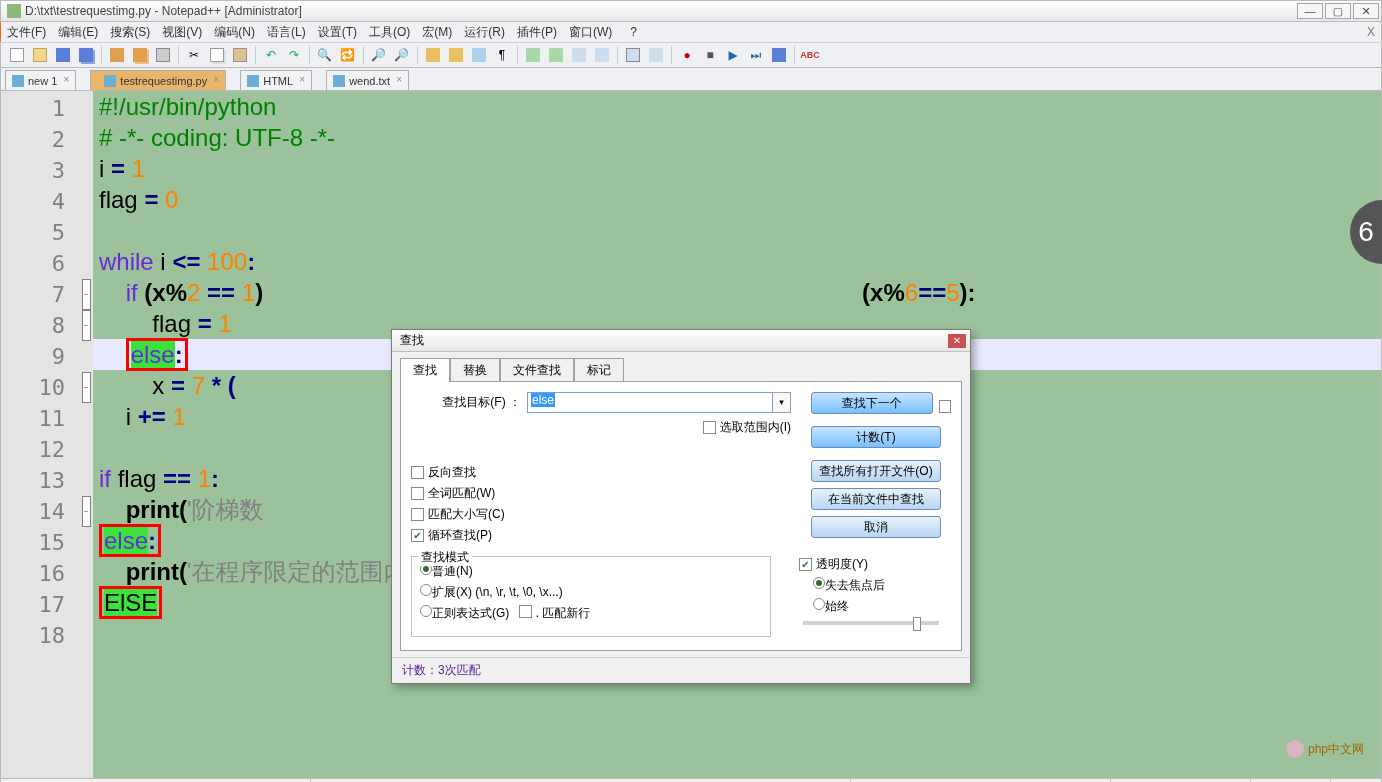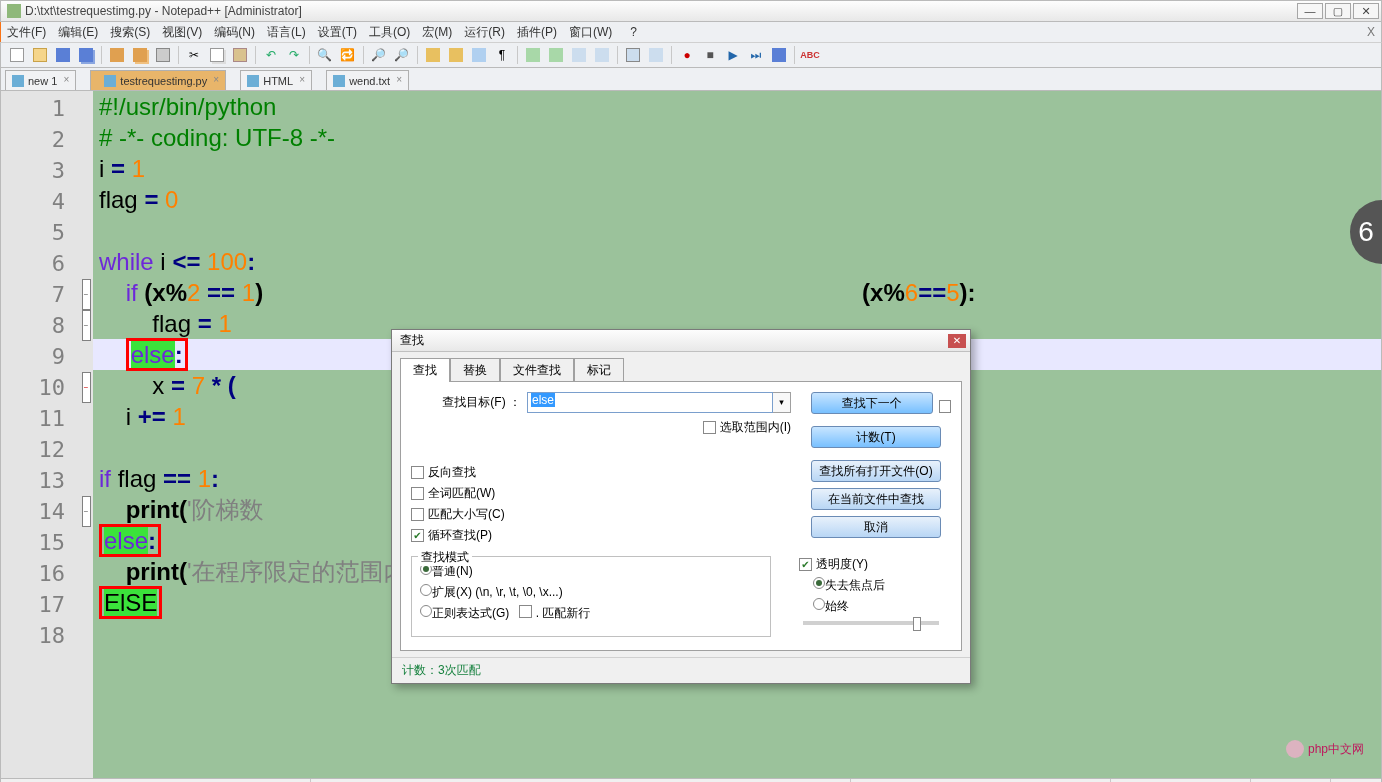--- a/index.html
+++ b/index.html
@@ -61,30 +61,30 @@
 .dlg-btn { width: 130px; height: 22px; border: 1px solid #6a8bb5; background: linear-gradient(#e8f1fb,#b8d6f5); margin-bottom: 6px; text-align: center; line-height: 20px; border-radius: 3px; }
 .dlg-btn.emph { background: linear-gradient(#c8e5ff,#78c0ff); }
 .dlg-right { position: absolute; right: 10px; top: 10px; width: 140px; }
 .dlg-check { display: flex; align-items: center; gap: 4px; margin-bottom: 4px; }
 .dlg-chk { width: 13px; height: 13px; border: 1px solid #888; background: #fff; font-size: 10px; line-height: 11px; text-align: center; color: #2a7a2a; }
 .dlg-radio { display: flex; align-items: flex-start; margin-bottom: 4px; }
 .dlg-rdo { width: 12px; height: 12px; border: 1px solid #888; border-radius: 50%; display: flex; align-items: center; justify-content: center; }
 .dlg-rdo.on::after { content: ''; width: 6px; height: 6px; background: #3a6a3a; border-radius: 50%; }
 .fieldset { border: 1px solid #c0c0c0; padding: 6px 8px 6px 8px; margin-top: 6px; position: relative; }
 .fieldset .legend { position: absolute; top: -8px; left: 6px; background: #fff; padding: 0 3px; font-size: 12px; }
-.dlg-status { color: #15803d; padding: 4px 10px; border-top: 1px solid #d0d0d0; }
+.dlg-status { color: #4c1d95; padding: 4px 10px; border-top: 1px solid #d0d0d0; }
 .slider { height: 4px; background: #d0d0d0; position: relative; margin: 6px 4px; }
 .slider .thumb { position: absolute; right: 18px; top: -4px; width: 8px; height: 14px; background: #fff; border: 1px solid #888; }
 
 .statusbar { height: 22px; border: 1px solid #bababa; border-top: none; background: #f0f0f0; display: flex; align-items: center; font-size: 12px; color: #333; }
 .sb-cell { padding: 0 10px; border-right: 1px solid #c8c8c8; height: 100%; line-height: 22px; }
 .sb-flex { flex: 1; }
 
 .bubble { position: absolute; right: 0; top: 200px; width: 32px; height: 64px; background: #555; border-radius: 32px 0 0 32px; color: #fff; font-size: 28px; display: flex; align-items: center; justify-content: center; }
-.watermark { position: absolute; right: 18px; bottom: 24px; font-size: 12px; color: #be185d; display:flex; align-items:flex-end; gap:4px;}
+.watermark { position: absolute; right: 18px; bottom: 24px; font-size: 12px; color: #a16207; display:flex; align-items:flex-end; gap:4px;}
 .watermark .wm-dot{width:18px;height:18px;border-radius:50%;background:#dcb3c0;}
 </style>
 </head>
 <body>
 
 <div class="titlebar">
   <div class="icon"></div>
   <span>D:\txt\testrequestimg.py - Notepad++ [Administrator]</span>
   <div class="wc">
     <div>—</div>

